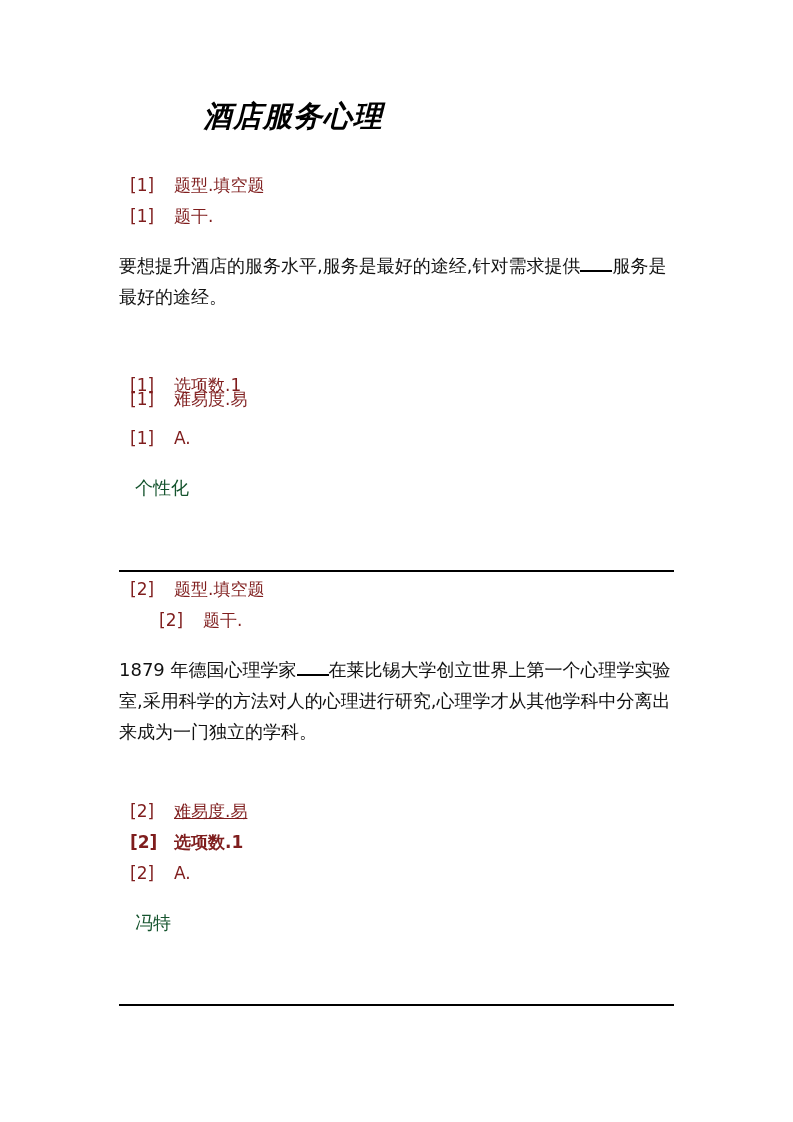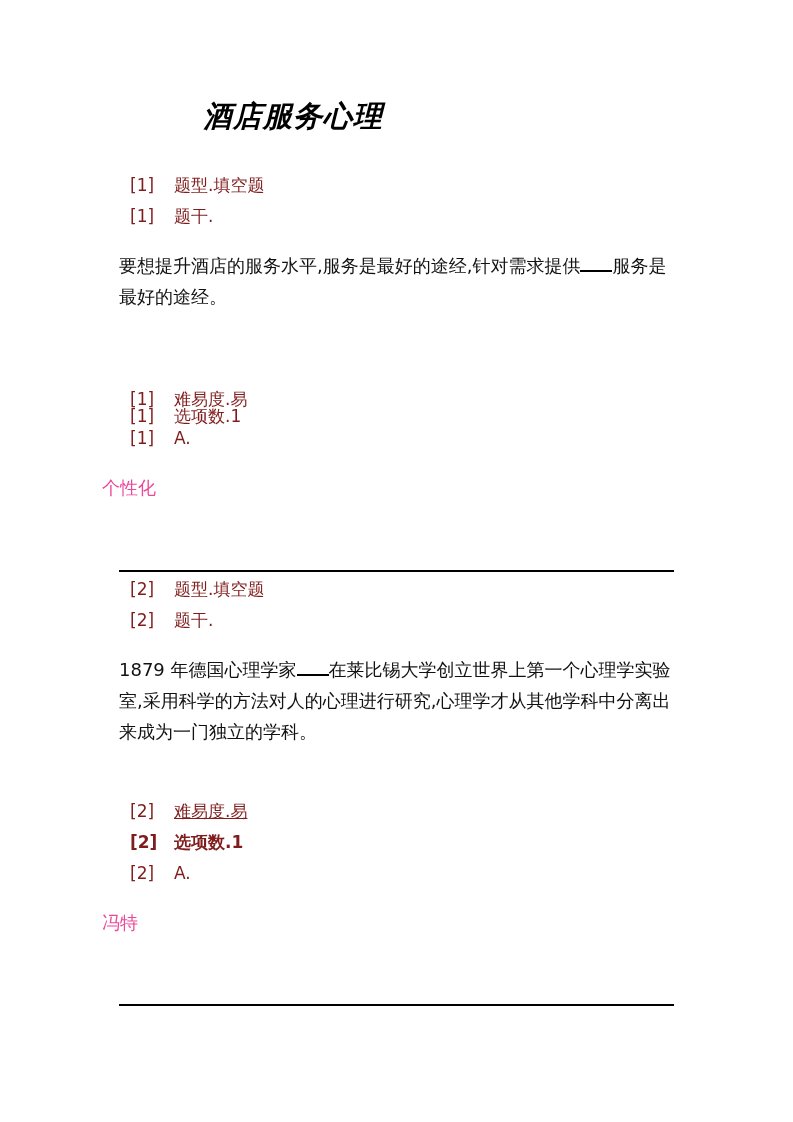--- a/index.html
+++ b/index.html
@@ -49,24 +49,24 @@
     }
     .blank {
       display: inline-block;
       width: 32px;
       border-bottom: 2px solid #000;
       height: 16px;
       vertical-align: baseline;
     }
     .answer {
       position: absolute;
-      left: 102px;
+      left: 135px;
       font-size: 18px;
       line-height: 26px;
-      color: #ec4899;
+      color: #14532d;
       white-space: nowrap;
     }
     .rule {
       position: absolute;
       left: 119px;
       width: 555px;
       height: 2px;
       background: #000000;
     }
   </style>
@@ -83,36 +83,36 @@
     </div>
     <div class="meta-line" style="top:204px;">
       <span class="num">[1]</span><span>题干.</span>
     </div>
     <div class="para" style="top:250px;">
       <span>要想提升酒店的服务水平,服务是最好的途经,针对需求提供</span><span class="blank"></span><span>服务是最好的途经。</span>
     </div>
     <div class="meta-line" style="top:364px;margin-top:23px;">
       <span class="num">[1]</span><span>难易度.易</span>
     </div>
-    <div class="meta-line" style="top:404px;">
+    <div class="meta-line" style="top:373px;">
       <span class="num">[1]</span><span>选项数.1</span>
     </div>
     <div class="meta-line" style="top:426px;">
       <span class="num">[1]</span><span>A.</span>
     </div>
     <div class="answer" style="top:475px;">个性化</div>
   </div>
 
   <div class="rule" style="top:570px;"></div>
 
   <div>
     <div class="meta-line" style="top:577px;">
       <span class="num">[2]</span><span>题型.填空题</span>
     </div>
-    <div class="meta-line" style="top:608px;">
+    <div class="meta-line" style="top:608px;margin-left:29px;">
       <span class="num">[2]</span><span>题干.</span>
     </div>
     <div class="para" style="top:654px;">
       <span>1879 年德国心理学家</span><span class="blank"></span><span>在莱比锡大学创立世界上第一个心理学实验室,采用科学的方法对人的心理进行研究,心理学才从其他学科中分离出来成为一门独立的学科。</span>
     </div>
     <div class="meta-line" style="top:799px;text-decoration:underline;">
       <span class="num">[2]</span><span>难易度.易</span>
     </div>
     <div class="meta-line" style="top:830px;font-weight:bold;">
       <span class="num">[2]</span><span>选项数.1</span>

